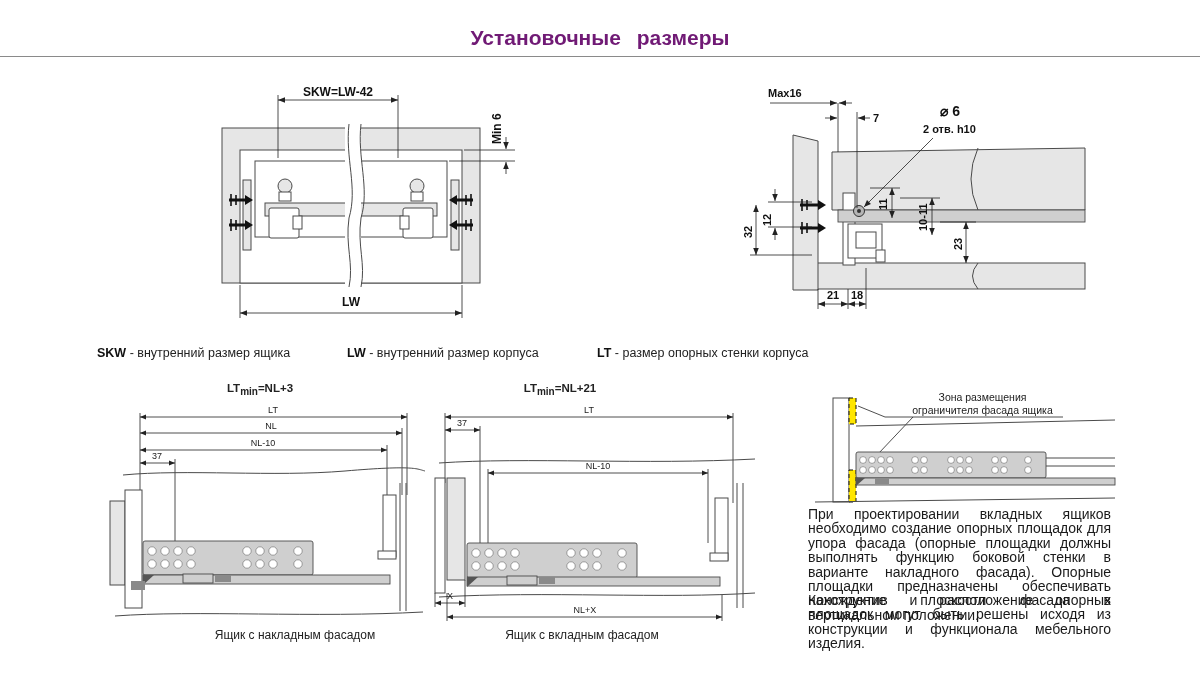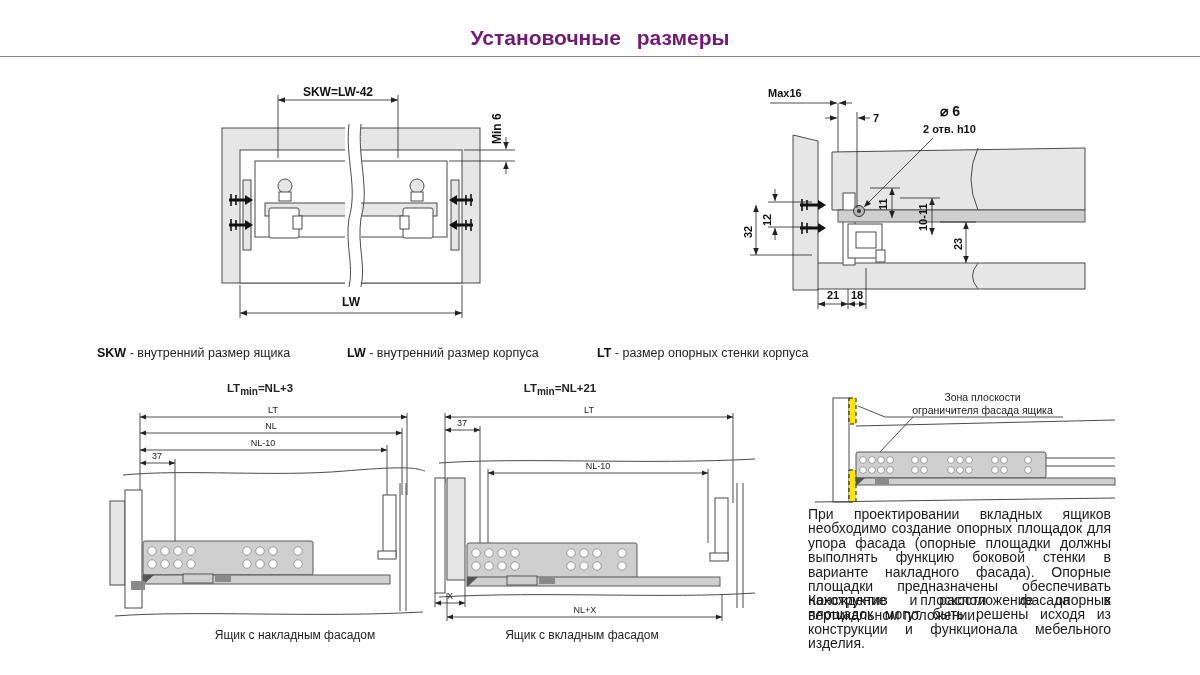--- a/index.html
+++ b/index.html
@@ -317,21 +317,21 @@
       <text class="dimS" x="25" y="216" text-anchor="middle">X</text>
       <line class="dl" x1="22" y1="210" x2="22" y2="238"></line>
       <line class="dl" x1="297" y1="212" x2="297" y2="238"></line>
       <line class="dl" x1="22" y1="234" x2="297" y2="234" marker-start="url(#ar4)" marker-end="url(#ar4)"></line>
       <text class="dimS" x="160" y="230" text-anchor="middle">NL+X</text>
     </g>
   </svg>
   <div class="caption" style="left:432px;top:628px">Ящик с вкладным фасадом</div>
 
   <div class="callout">
-    <div>Зона плоскости</div>
+    <div>Зона размещения</div>
     <div>ограничителя фасада ящика</div>
   </div>
   <svg class="svg-br" width="300" height="118" viewBox="0 0 300 118">
     <g>
       <rect class="fillw" x="18" y="8" width="16" height="104"></rect>
       <rect x="34" y="8" width="7" height="26" fill="#ffe600" stroke="#111" stroke-width="1" stroke-dasharray="4 3"></rect>
       <rect x="34" y="80" width="7" height="32" fill="#ffe600" stroke="#111" stroke-width="1" stroke-dasharray="4 3"></rect>
     </g>
     <g>
       <line class="dl" x1="248" y1="27" x2="70" y2="27"></line>

